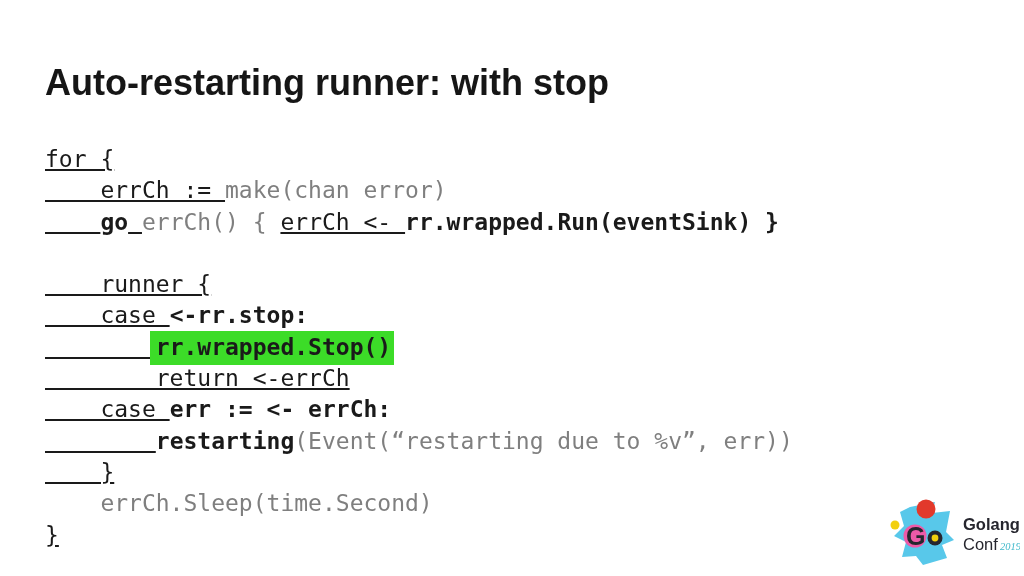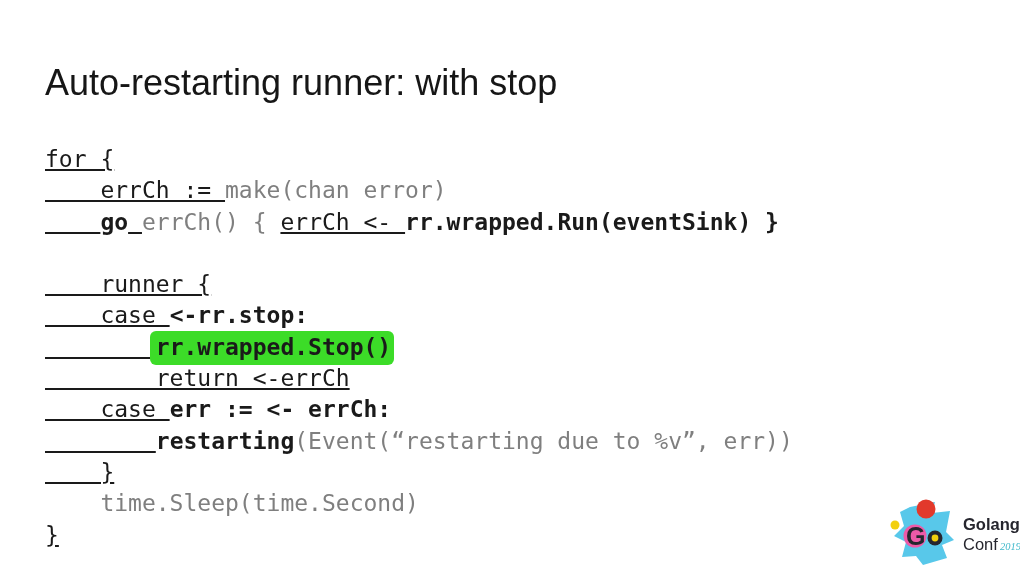--- a/index.html
+++ b/index.html
@@ -2,34 +2,34 @@
 <html style="--code-black: #1a1a1a; --code-gray: #7f7f7f; --green: #3cdc28;"><head>
 <meta charset="utf-8">
 <style>
   html,body{margin:0;padding:0;background:#fff;}
   .slide{
     position:relative;width:1024px;height:576px;background:#fff;overflow:hidden;
     font-family:"Liberation Sans",sans-serif;
   }
   .title{
     position:absolute;left:45px;top:62px;font-size:36px;line-height:42px;
-    color:#161616;letter-spacing:0;white-space:nowrap;
+    color:#161616;letter-spacing:0;white-space:nowrap;font-weight:bold;
   }
   .code{
     position:absolute;left:45px;top:144px;
     font-family:"DejaVu Sans Mono",monospace;
     font-size:23px;line-height:31.3px;white-space:pre;color:#1a1a1a;
   }
   .s-p{color:var(--code-black,#1a1a1a);text-decoration:underline;}
   .s-g{color:var(--code-gray,#7f7f7f);}
   .s-b{color:var(--code-black,#1a1a1a);font-weight:bold;text-align:right;}
   .s-h{
     color:var(--code-black,#111);font-weight:bold;
     background:var(--green,#3cdc28);
-    padding:3px 3px 5px 6px;margin-left:-6px;margin-right:-3px;border-radius:6px;
+    padding:3px 3px 5px 6px;margin-left:-6px;margin-right:-3px;
   }
   .logo{
     position:absolute;left:888px;top:497px;width:132px;height:76px;
   }
   .logo svg{display:block;}
   .logo-word{font-family:"Liberation Sans",sans-serif;font-weight:bold;}
 </style>
 </head>
 <body>
 
@@ -41,21 +41,21 @@
 <span class="s-p">    errCh := </span><span class="s-g">make(chan error)</span>
 <span class="s-p">    </span><span class="s-b">go</span><span class="s-p"> </span><span class="s-g">errCh() { </span><span class="s-p">errCh &lt;- </span><span class="s-b">rr.wrapped.Run(eventSink) }</span>
 
 <span class="s-p">    runner {</span>
 <span class="s-p">    case </span><span class="s-b">&lt;-rr.stop:</span>
 <span class="s-p">        </span><span class="s-h">rr.wrapped.Stop()</span>
 <span class="s-p">        return &lt;-errCh</span>
 <span class="s-p">    case </span><span class="s-b">err := &lt;- errCh:</span>
 <span class="s-p">        </span><span class="s-b">restarting</span><span class="s-g">(Event(“restarting due to %v”, err))</span>
 <span class="s-p">    }</span>
-<span class="s-g">    time.Sleep(time.Second)</span>
+<span class="s-g">    errCh.Sleep(time.Second)</span>
 <span class="s-p">}</span></div>
 
   <div class="logo">
     <svg width="132" height="76" viewBox="0 0 132 76">
 
       <polygon points="22,10 47,5 44,16 62,14 58,35 66,43 54,48 59,61 35,68 28,59 14,60 18,45 6,39 16,29 12,15" fill="#58c8ea"></polygon>
 
       <circle cx="38" cy="12" r="9.5" fill="#e2392b"></circle>
 
       <circle cx="7" cy="28" r="4.5" fill="#f2cf0e"></circle>

